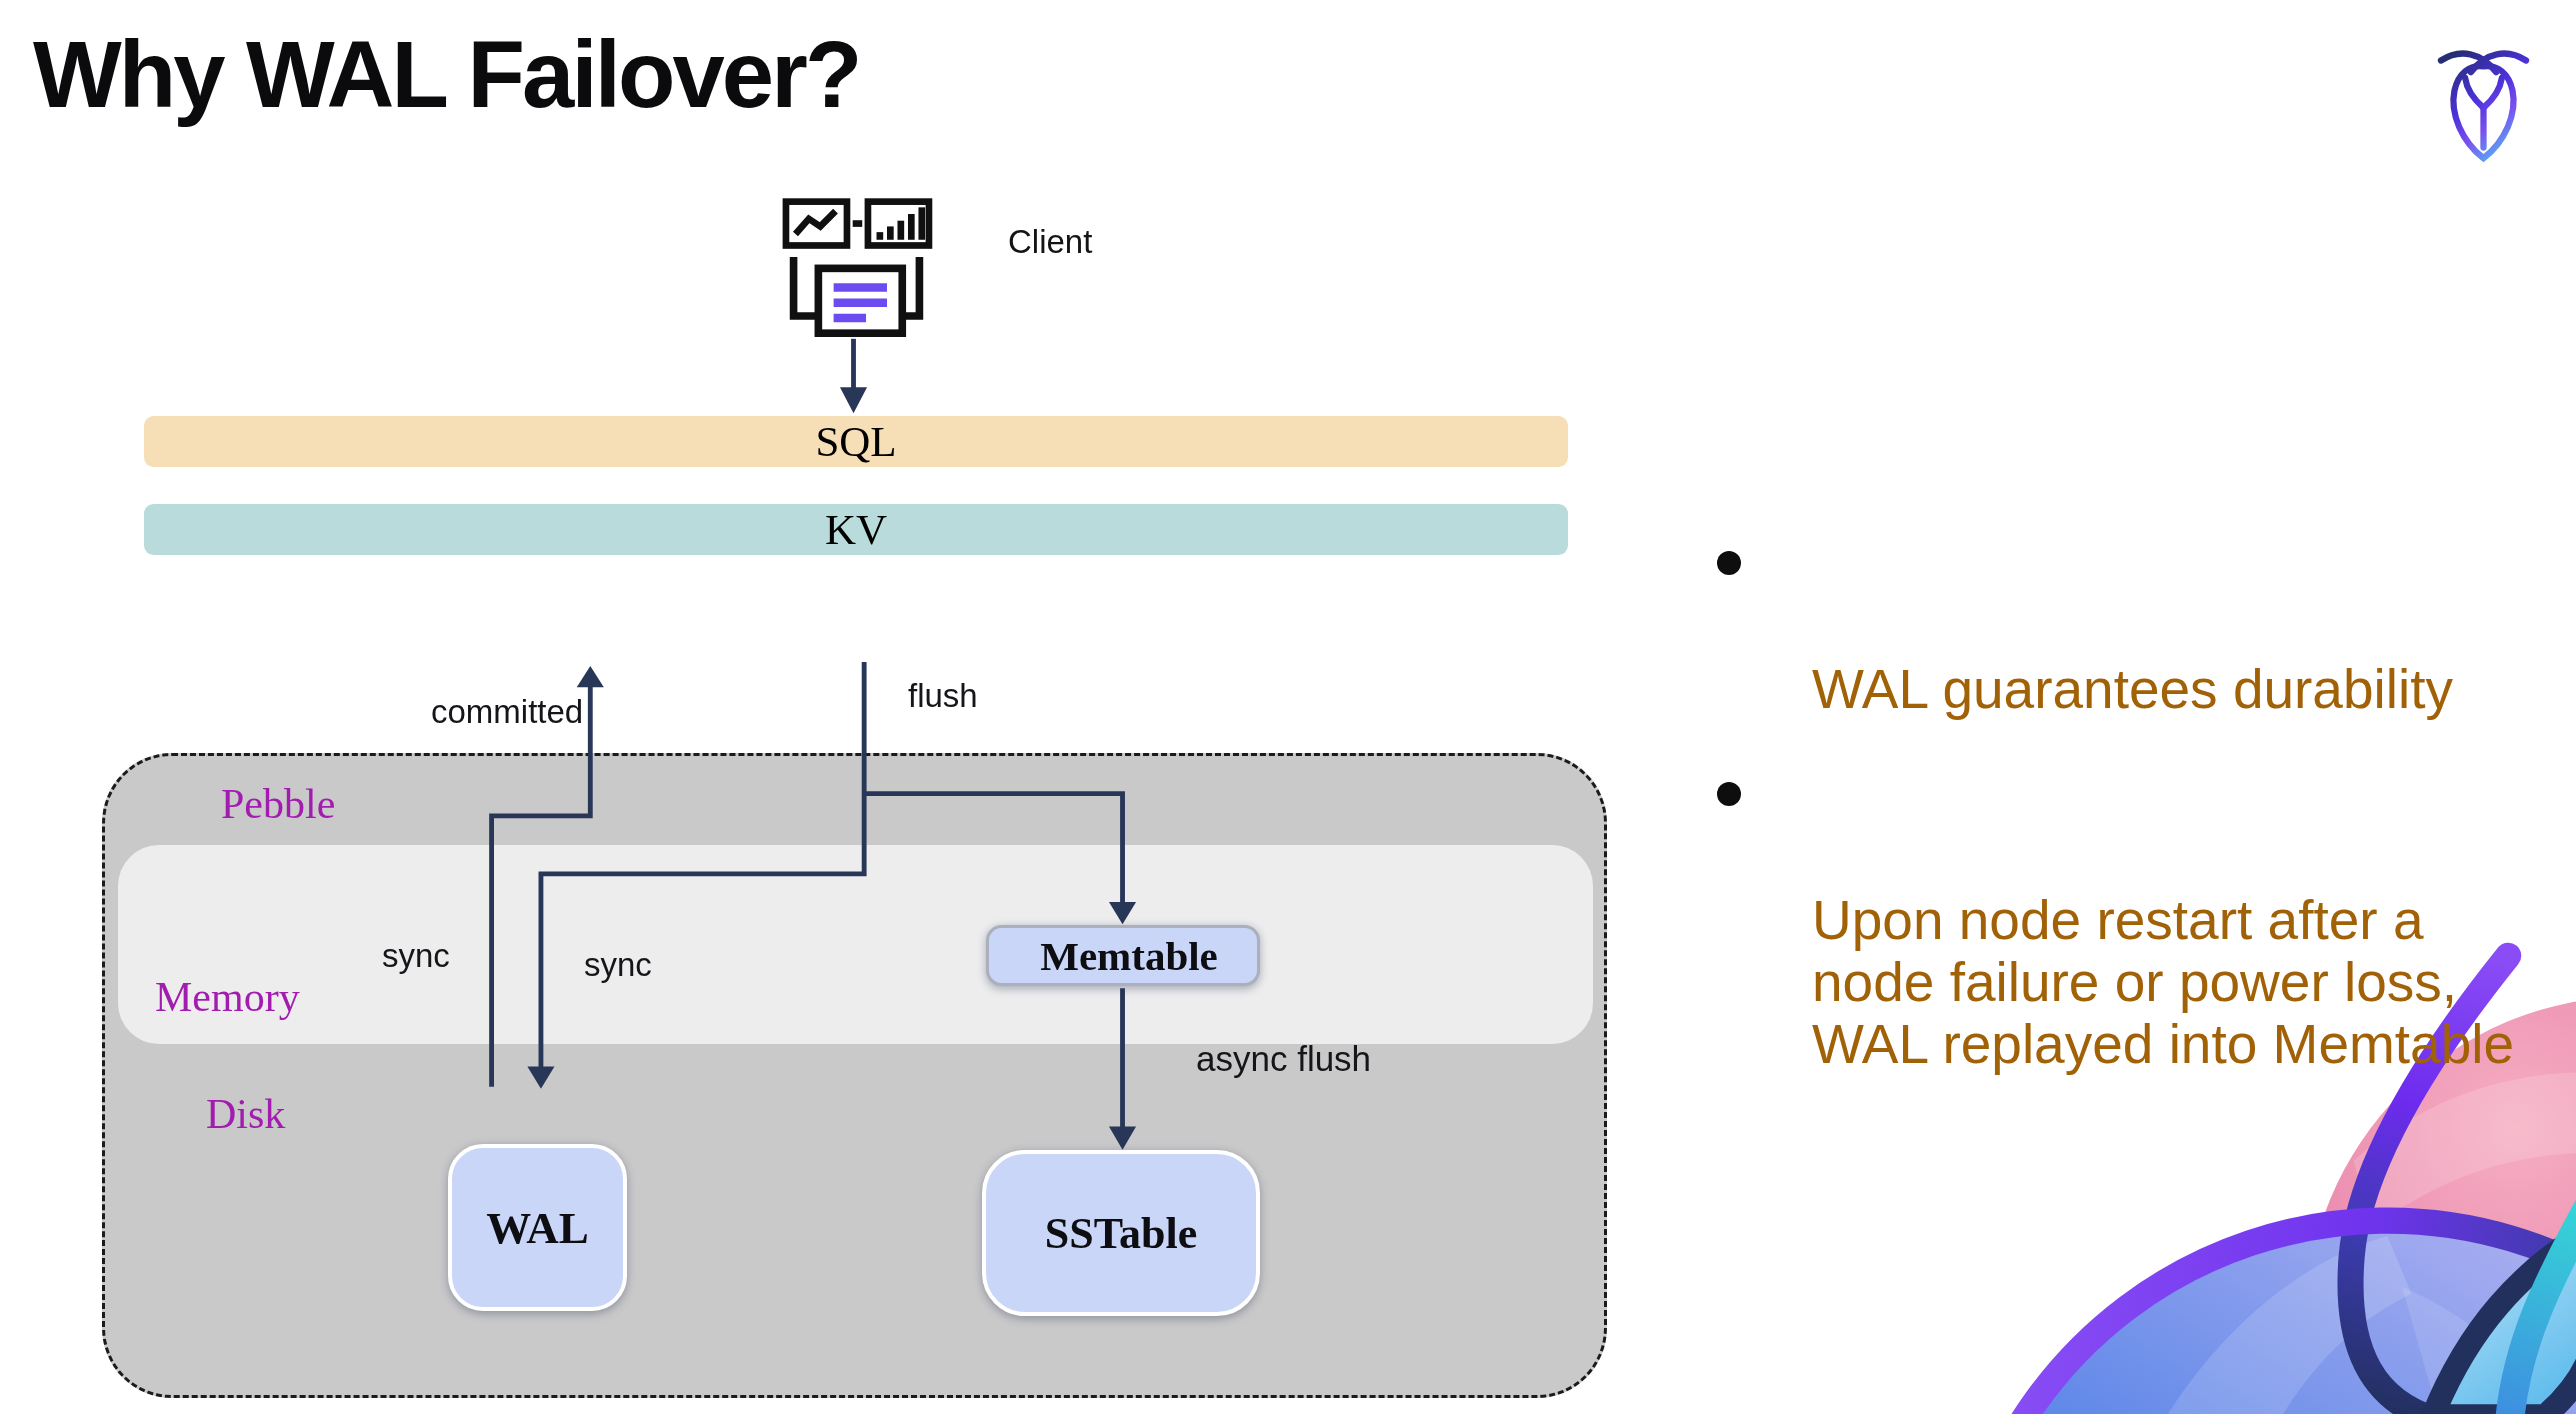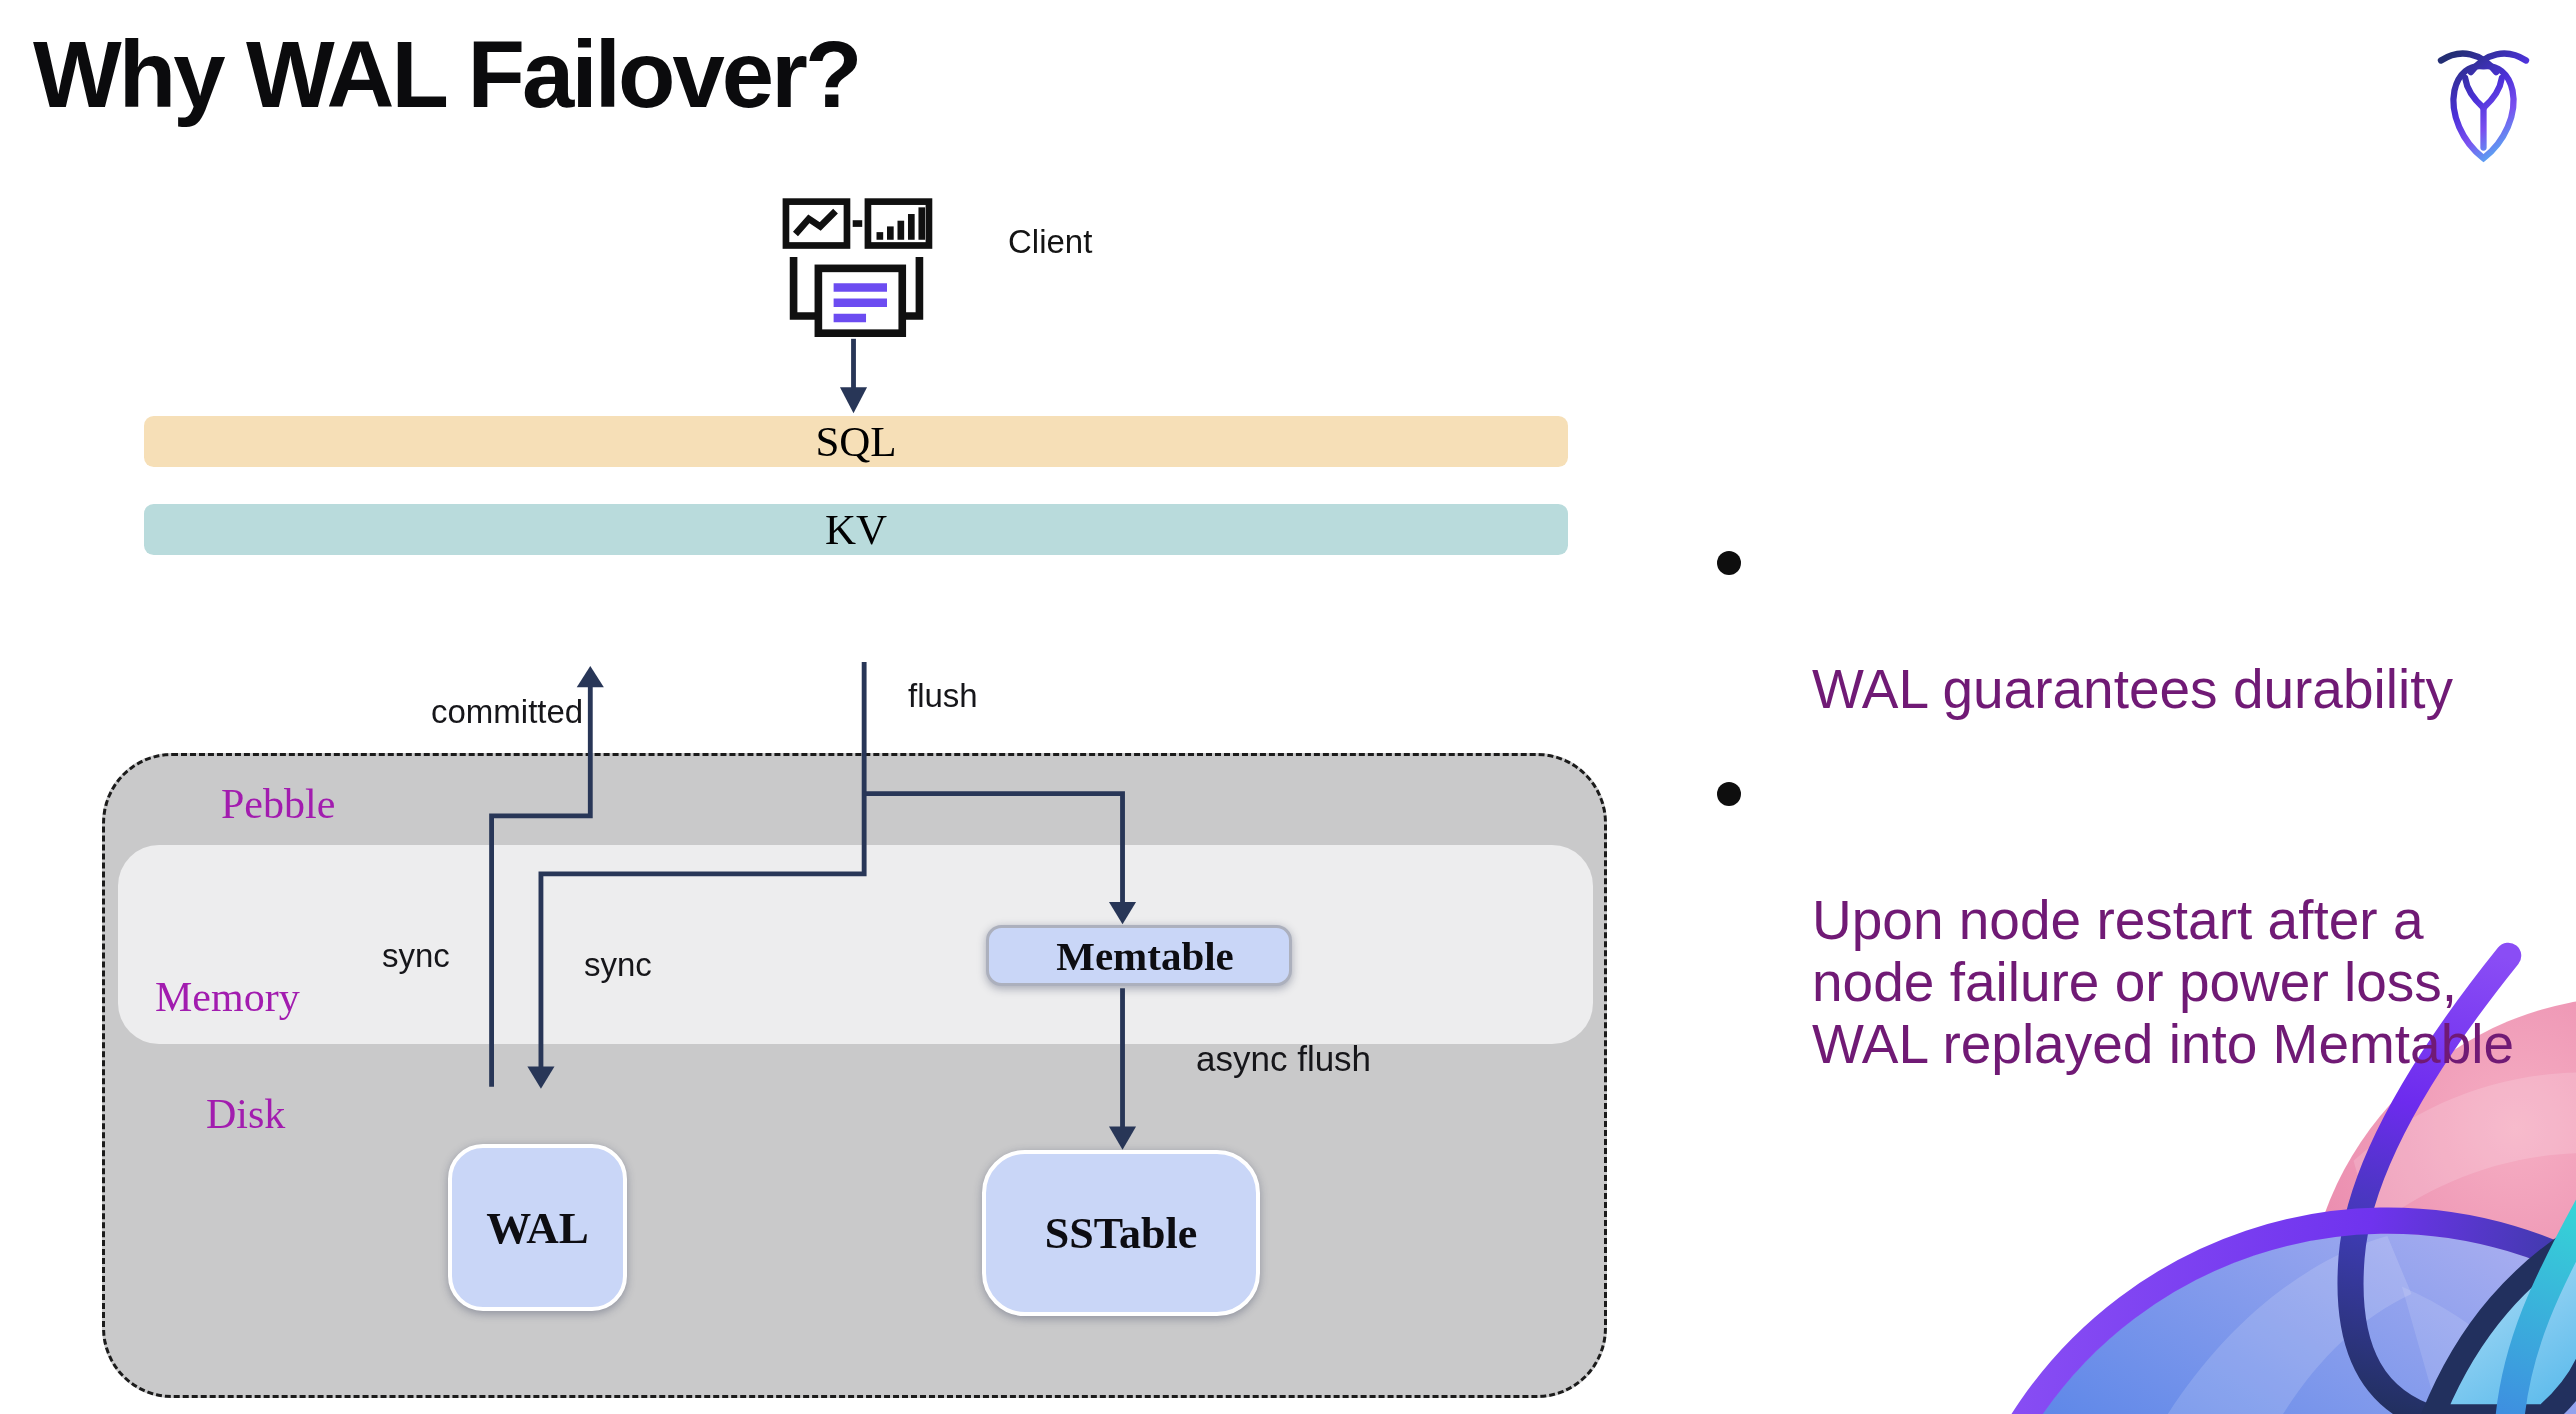--- a/index.html
+++ b/index.html
@@ -30,35 +30,35 @@
   .zone-label { position:absolute; font-family:"Liberation Serif","DejaVu Serif",serif;
                 font-size:42px; color:#a21caf; }
   .lbl-pebble { left:221px; top:780px; }
   .lbl-memory { left:155px; top:973px; }
   .lbl-disk   { left:206px; top:1090px; }
 
   .node { position:absolute; background:#C9D6F7; display:flex; align-items:center; justify-content:center;
           font-family:"Liberation Serif","DejaVu Serif",serif; font-weight:bold; color:#0d0d12;
           box-shadow:0 2.9px 8.7px rgba(40,50,80,.35); }
   .node-wal      { left:448px;  top:1144px; width:179px; height:167px; border:4.8px solid #fff;      border-radius:35px; font-size:45px; }
-  .node-memtable { left:986px; top:925px;  width:306px; height:61px;  border:3.9px solid #acb0bd;  border-radius:15.5px; font-size:41px;padding-left:12px; }
+  .node-memtable { left:986px; top:925px;  width:274px; height:61px;  border:3.9px solid #acb0bd;  border-radius:15.5px; font-size:41px;padding-left:12px; }
   .node-sstable  { left:982px; top:1150px; width:278px; height:166px; border:4.8px solid #fff;     border-radius:43px; font-size:44px; }
 
   .edges { position:absolute; left:0; top:0; width:2576px; height:1415px; pointer-events:none; }
 
   .edge-label { position:absolute; font-size:33px; color:#16161a; }
   .el-committed { left:407px;  top:693px;margin-left:24px; }
   .el-commit    { left:908px;  top:677px; }
   .el-sync-l    { left:382px;  top:937px; }
   .el-sync-r    { left:584px;  top:946px; }
   .el-flush     { left:1196px; top:1039px; font-size:35px; }
 
   .bullets { position:absolute; left:1715px; top:534px; width:803px; list-style:none; }
   .bullets li { position:relative; padding-left:97px; font-size:55px; line-height:62px;
-                color:#701a75; white-space:pre-line; }
+                color:#a16207; white-space:pre-line; }
   .bullets li + li { margin-top:45px; }
   .bullets .dot { position:absolute; left:1.9px; top:16.5px; width:24px; height:24px;
                   border-radius:50%; background:#0e0e0e; }
 
   .corner-art { position:absolute; left:1899px; top:919px; width:677px; height:495px; }
 </style>
 </head>
 <body>
 
 <div class="slide">

